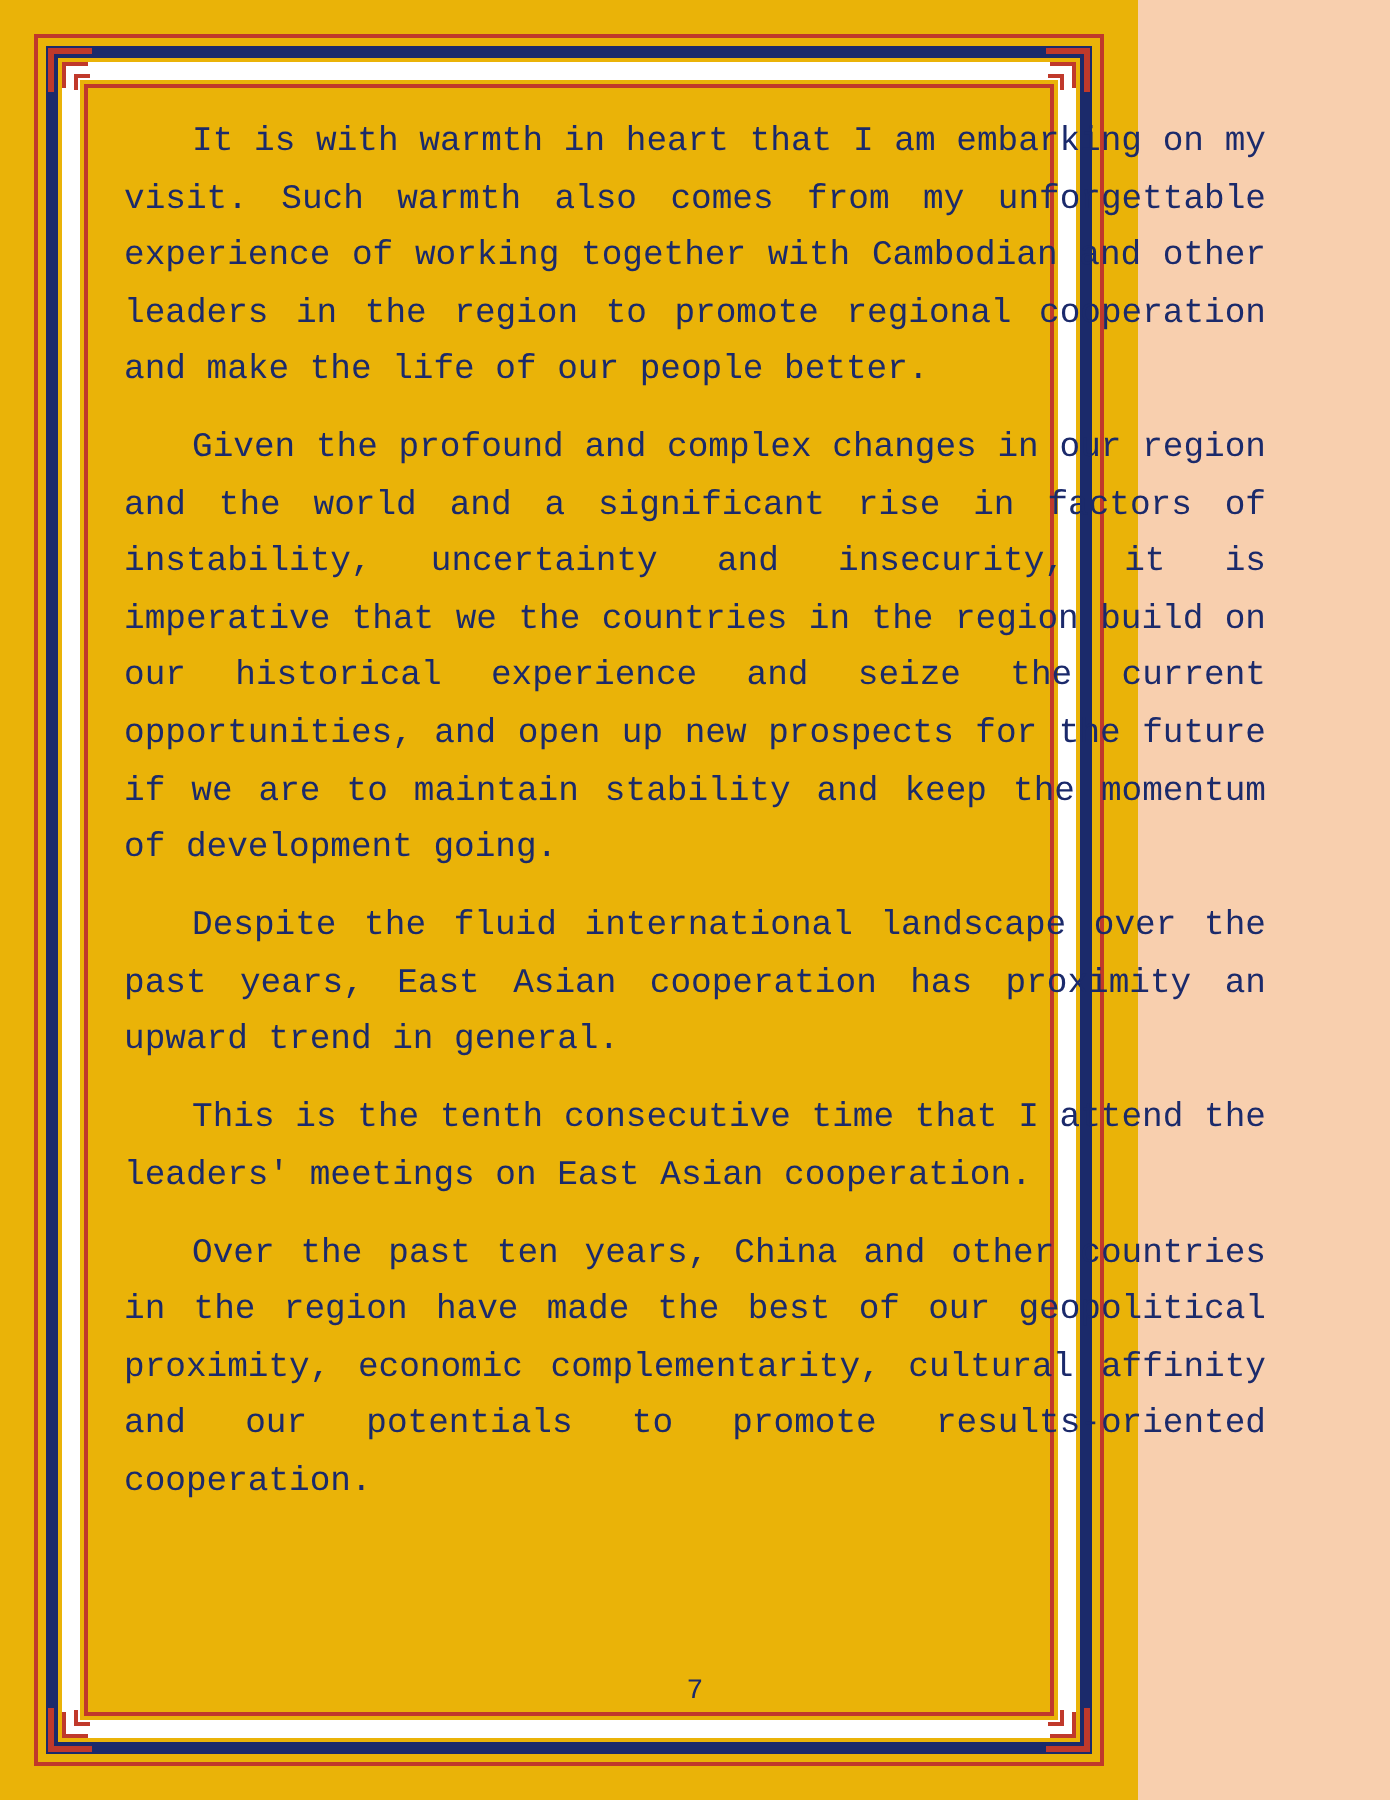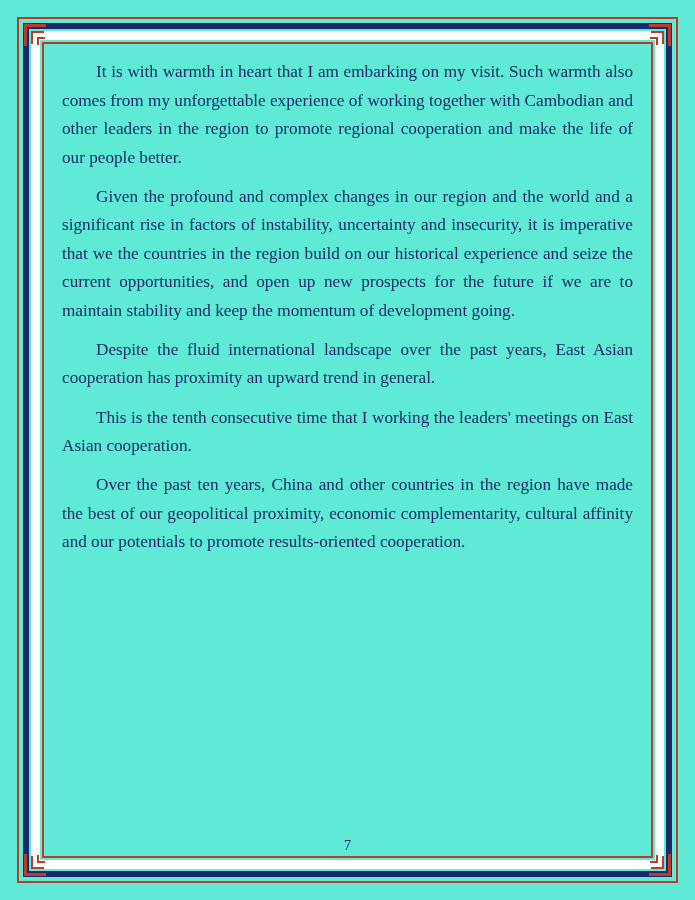--- a/index.html
+++ b/index.html
@@ -10,24 +10,25 @@
     width: 695px;
     height: 900px;
     background: #f8cfae;
     font-family: "Liberation Serif", serif;
     overflow: hidden;
   }
 
   
   .page {
     position: relative;
-    width: 695px;
+    width: 569px;
     height: 900px;
-    background: #5eead4;
+    background: #eab308;
     box-sizing: border-box;
+    font-family: Liberation Mono, monospace;
   }
 
   
   .border-red-outer {
     position: absolute;
     left: 17px;
     top: 17px;
     right: 17px;
     bottom: 17px;
     border: 2px solid #c0392b;
@@ -159,19 +160,19 @@
       <span class="bar v2"></span>
     <span class="bar h3"></span>
       <span class="bar v3"></span>
   </div>
 
   <div class="content">
     <div class="doc-body">
       <p>It is with warmth in heart that I am embarking on my visit. Such warmth also comes from my unforgettable experience of working together with Cambodian and other leaders in the region to promote regional cooperation and make the life of our people better.</p>
       <p>Given the profound and complex changes in our region and the world and a significant rise in factors of instability, uncertainty and insecurity, it is imperative that we the countries in the region build on our historical experience and seize the current opportunities, and open up new prospects for the future if we are to maintain stability and keep the momentum of development going.</p>
       <p>Despite the fluid international landscape over the past years, East Asian cooperation has proximity an upward trend in general.</p>
-      <p>This is the tenth consecutive time that I working the leaders' meetings on East Asian cooperation.</p>
+      <p>This is the tenth consecutive time that I attend the leaders' meetings on East Asian cooperation.</p>
       <p>Over the past ten years, China and other countries in the region have made the best of our geopolitical proximity, economic complementarity, cultural affinity and our potentials to promote results-oriented cooperation.</p>
     </div>
     <div class="page-number">7</div>
   </div>
 
 </div>
 
 </body></html>

